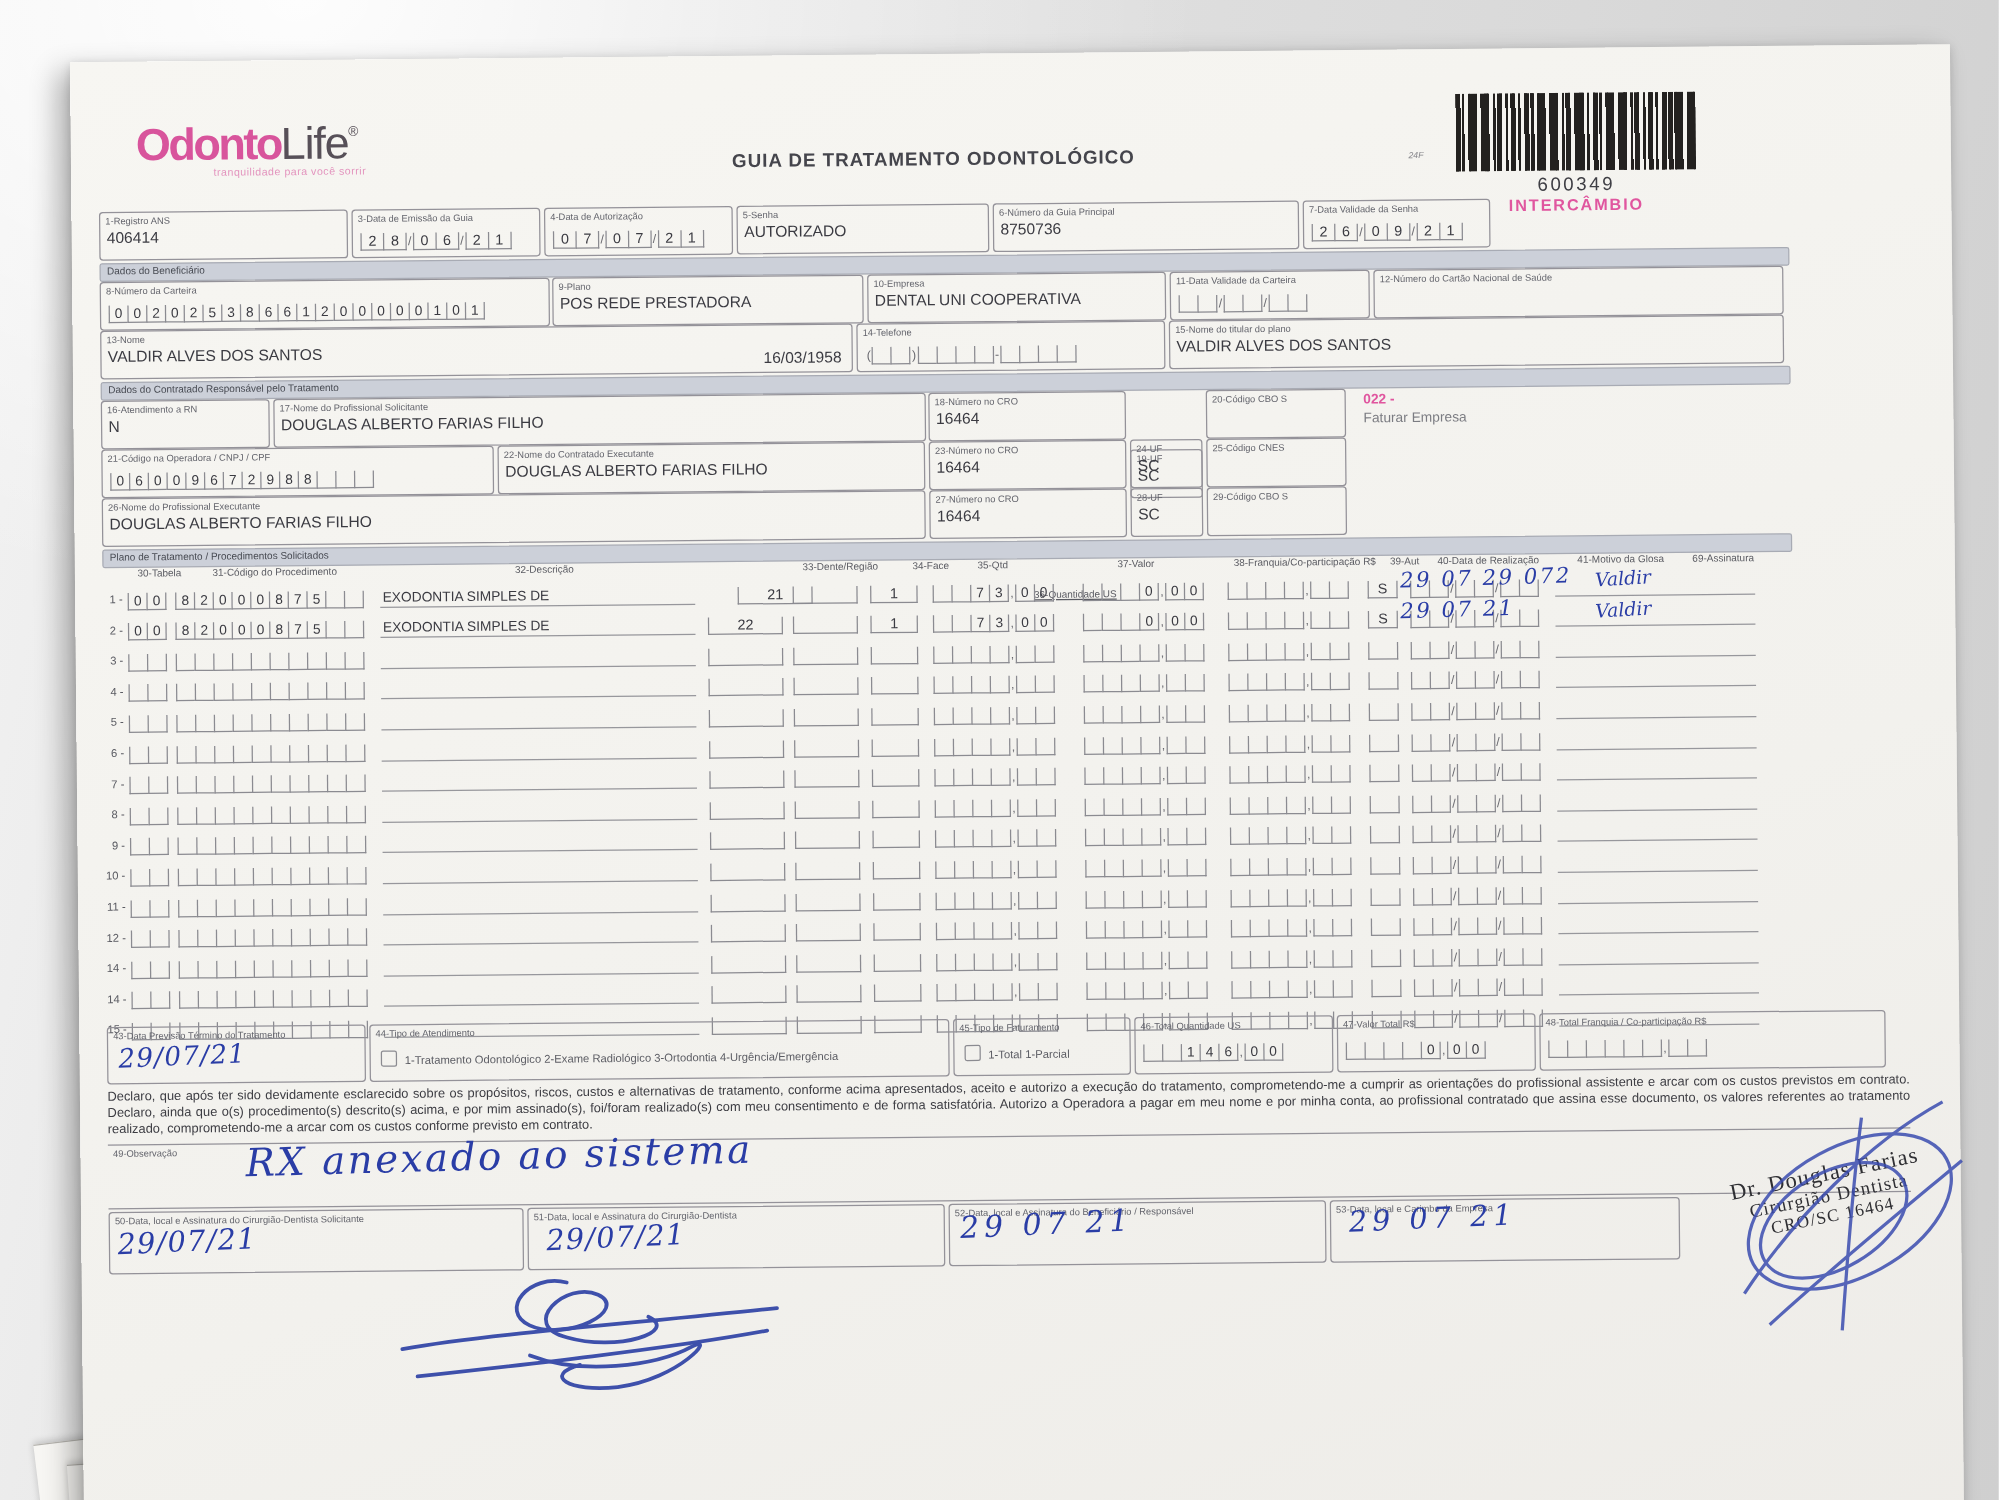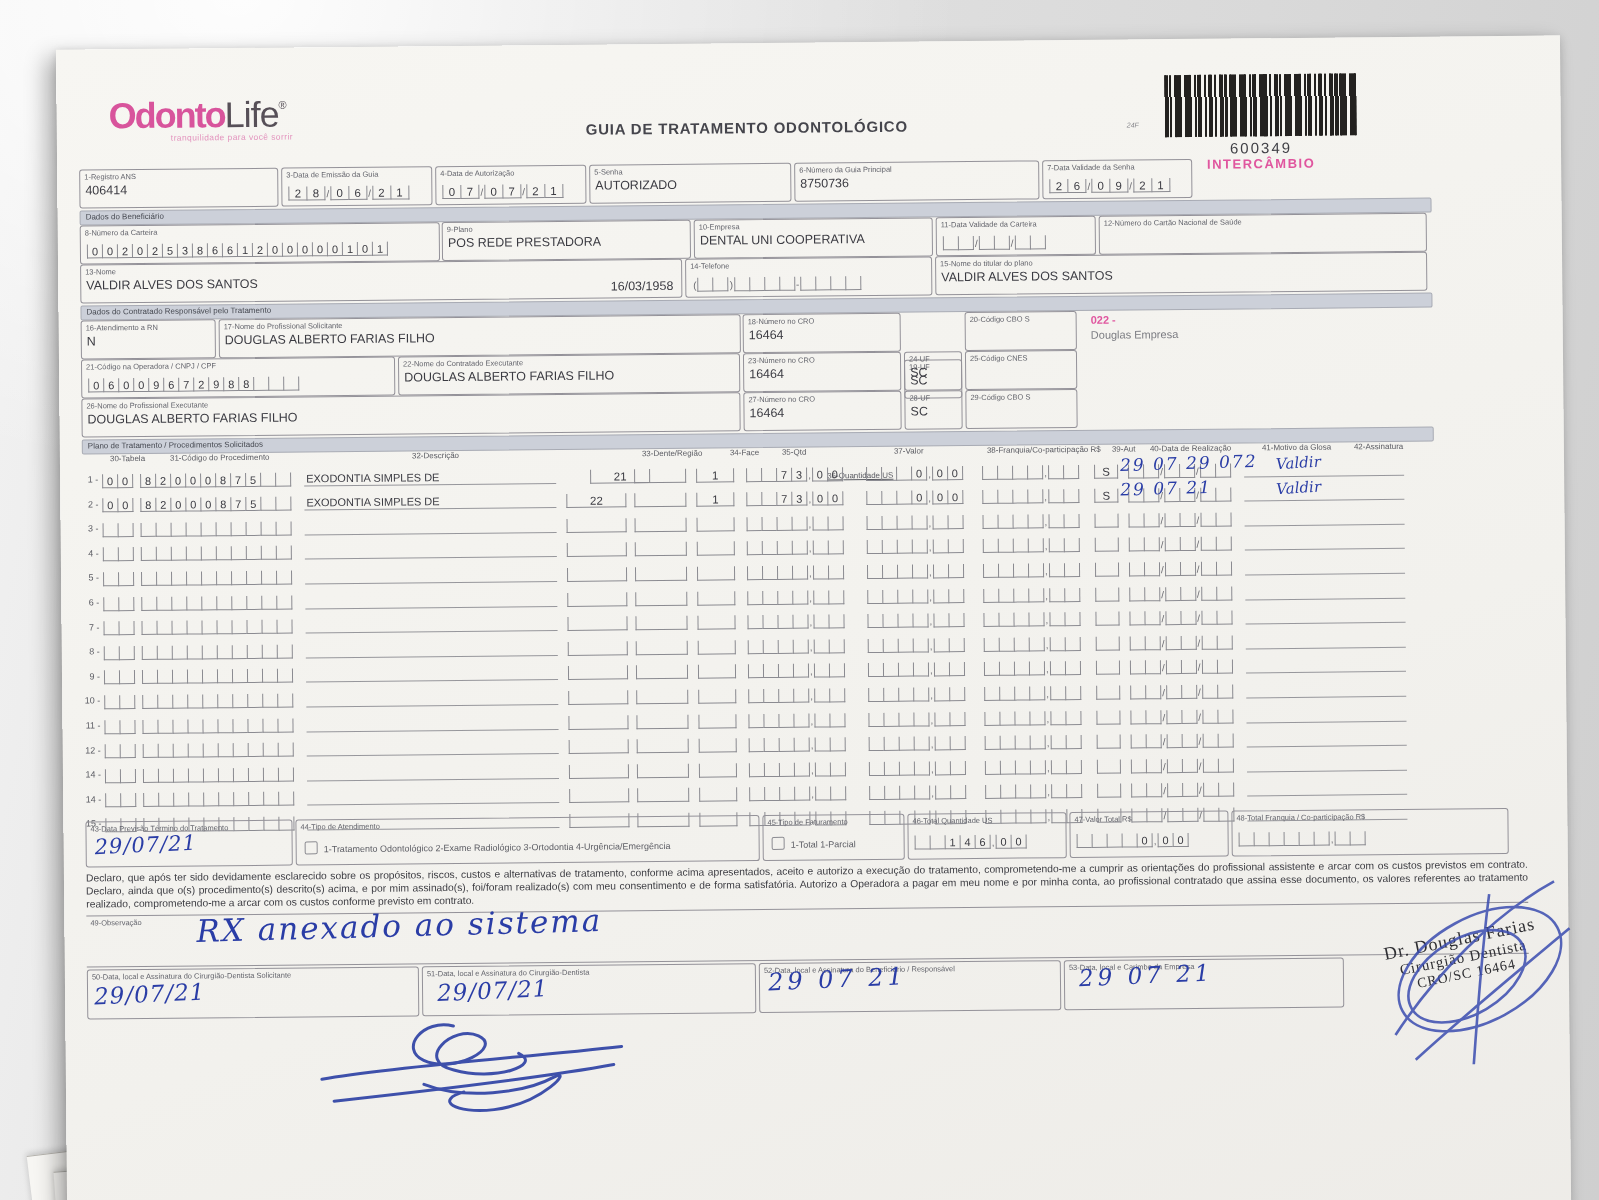--- a/index.html
+++ b/index.html
@@ -172,21 +172,21 @@
   </div>
   <div class="fb" style="left:845px;top:285px;width:56px;height:37px;margin-top:33px;">
     <span class="lbl">19-UF</span>
     <span class="val">SC</span>
   </div>
   <div class="fb" style="left:906px;top:271px;width:110px;height:37px;">
     <span class="lbl">20-Código CBO S</span>
     <span class="val"></span>
   </div>
   <span class="annot-code" style="left:1032px;top:274px;">022 -</span>
-  <span class="annot-text" style="left:1032px;top:289px;">Douglas Empresa</span>
+  <span class="annot-text" style="left:1032px;top:289px;">Faturar Empresa</span>
 
   <div class="fb" style="left:22px;top:310px;width:312px;height:37px;">
     <span class="lbl">21-Código na Operadora / CNPJ / CPF</span>
     <span class="combline comb"><span class="cc">0</span><span class="cc">6</span><span class="cc">0</span><span class="cc">0</span><span class="cc">9</span><span class="cc">6</span><span class="cc">7</span><span class="cc">2</span><span class="cc">9</span><span class="cc">8</span><span class="cc">8</span><span class="cc">&nbsp;</span><span class="cc">&nbsp;</span><span class="cc ccr">&nbsp;</span></span>
   </div>
   <div class="fb" style="left:339px;top:310px;width:340px;height:37px;">
     <span class="lbl">22-Nome do Contratado Executante</span>
     <span class="val">DOUGLAS ALBERTO FARIAS FILHO</span>
   </div>
   <div class="fb" style="left:684px;top:310px;width:156px;height:37px;">
@@ -227,21 +227,21 @@
       <span class="th" style="left: 352px; top: 405px;">32-Descrição</span>
       <span class="th" style="left: 582px; top: 405px;">33-Dente/Região</span>
       <span class="th" style="left: 670px; top: 405px;">34-Face</span>
       <span class="th" style="left: 722px; top: 405px;">35-Qtd</span>
       <span class="th" style="left: 767px; top: 429px; text-decoration: underline;">36-Quantidade US</span>
       <span class="th" style="left: 834px; top: 405px;">37-Valor</span>
       <span class="th" style="left: 927px; top: 405px;">38-Franquia/Co-participação R$</span>
       <span class="th" style="left: 1052px; top: 405px;">39-Aut</span>
       <span class="th" style="left: 1090px; top: 405px;">40-Data de Realização</span>
       <span class="th" style="left: 1202px; top: 405px;">41-Motivo da Glosa</span>
-      <span class="th" style="left: 1294px; top: 405px;">42-Assinatura</span>
+      <span class="th" style="left: 1294px; top: 405px;">69-Assinatura</span>
     </div>
   <div id="proc-rows">
       <div class="prow">
         <span class="pnum">1 -</span>
         <span class="rcomb" style="left:20px"><span class="cc">0</span><span class="cc ccr">0</span></span>
         <span class="rcomb" style="left:58px"><span class="cc">8</span><span class="cc">2</span><span class="cc">0</span><span class="cc">0</span><span class="cc">0</span><span class="cc">8</span><span class="cc">7</span><span class="cc">5</span><span class="cc">&nbsp;</span><span class="cc ccr">&nbsp;</span></span>
         <span class="du" style="left:222px;width:250px">EXODONTIA SIMPLES DE</span>
         <span class="bk" style="left:508px;width:58px">21</span>
         <span class="bk" style="left:552px;width:50px"></span>
         <span class="bk" style="left:614px;width:36px">1</span>

